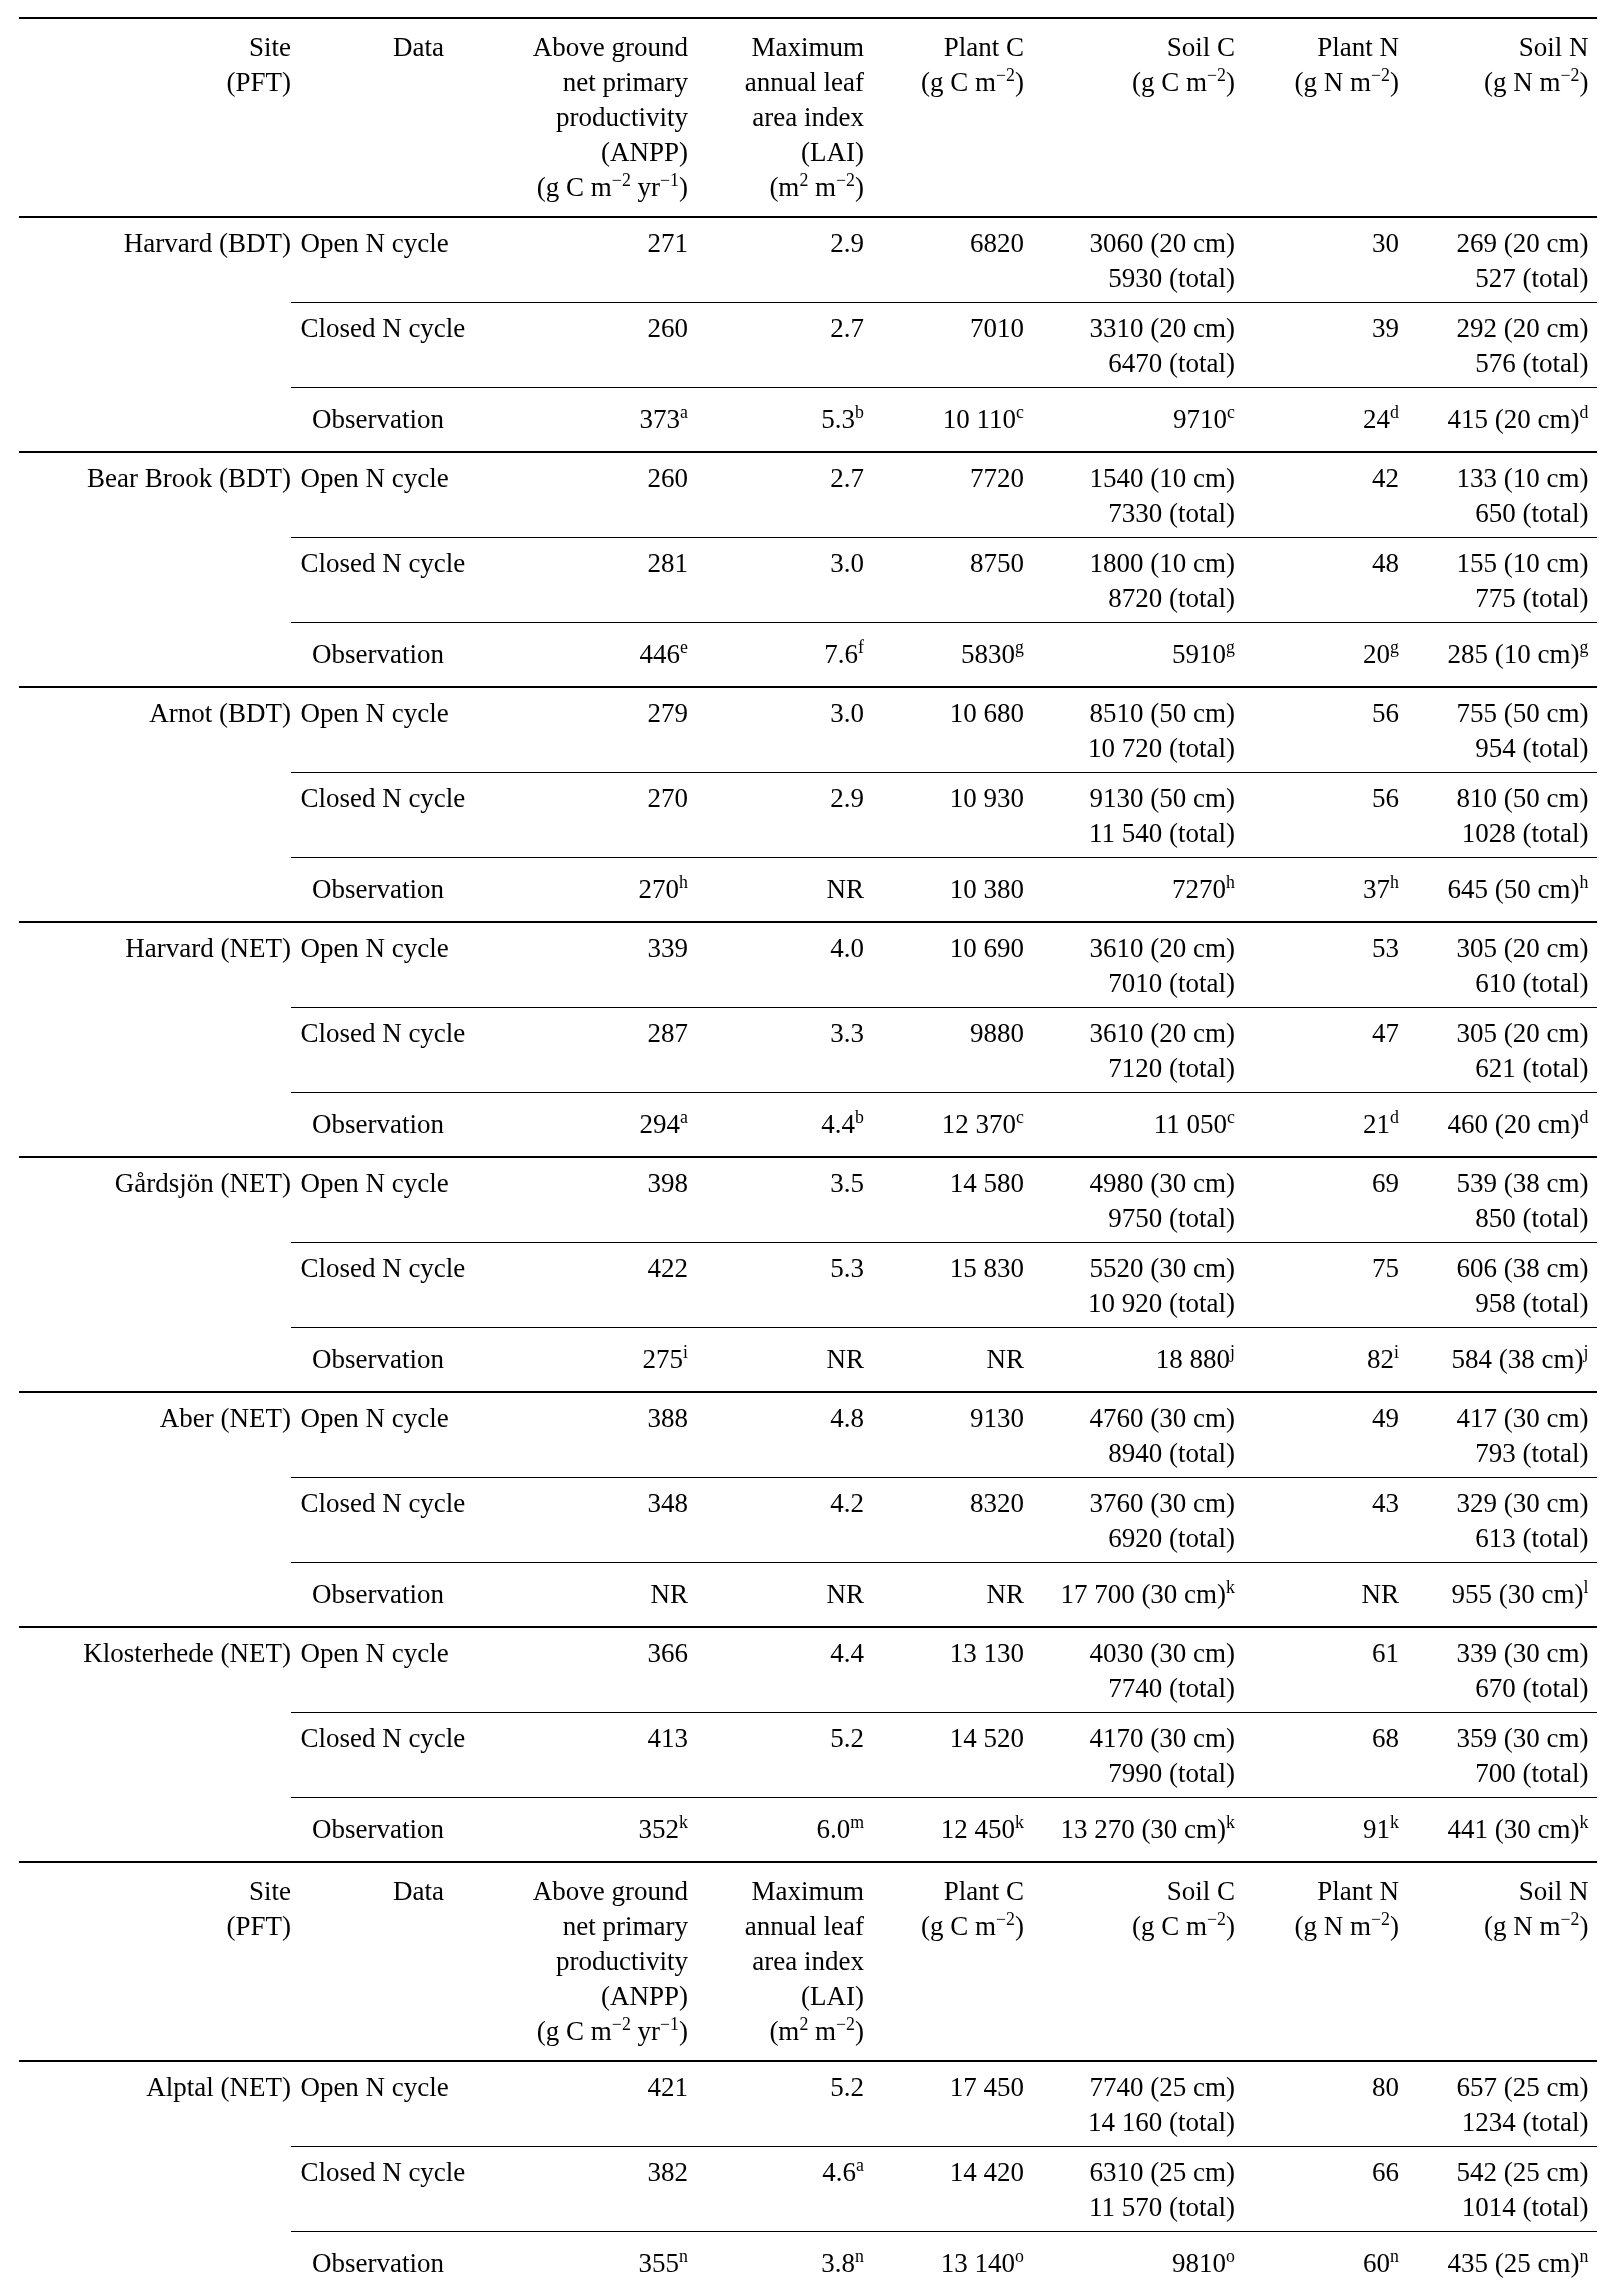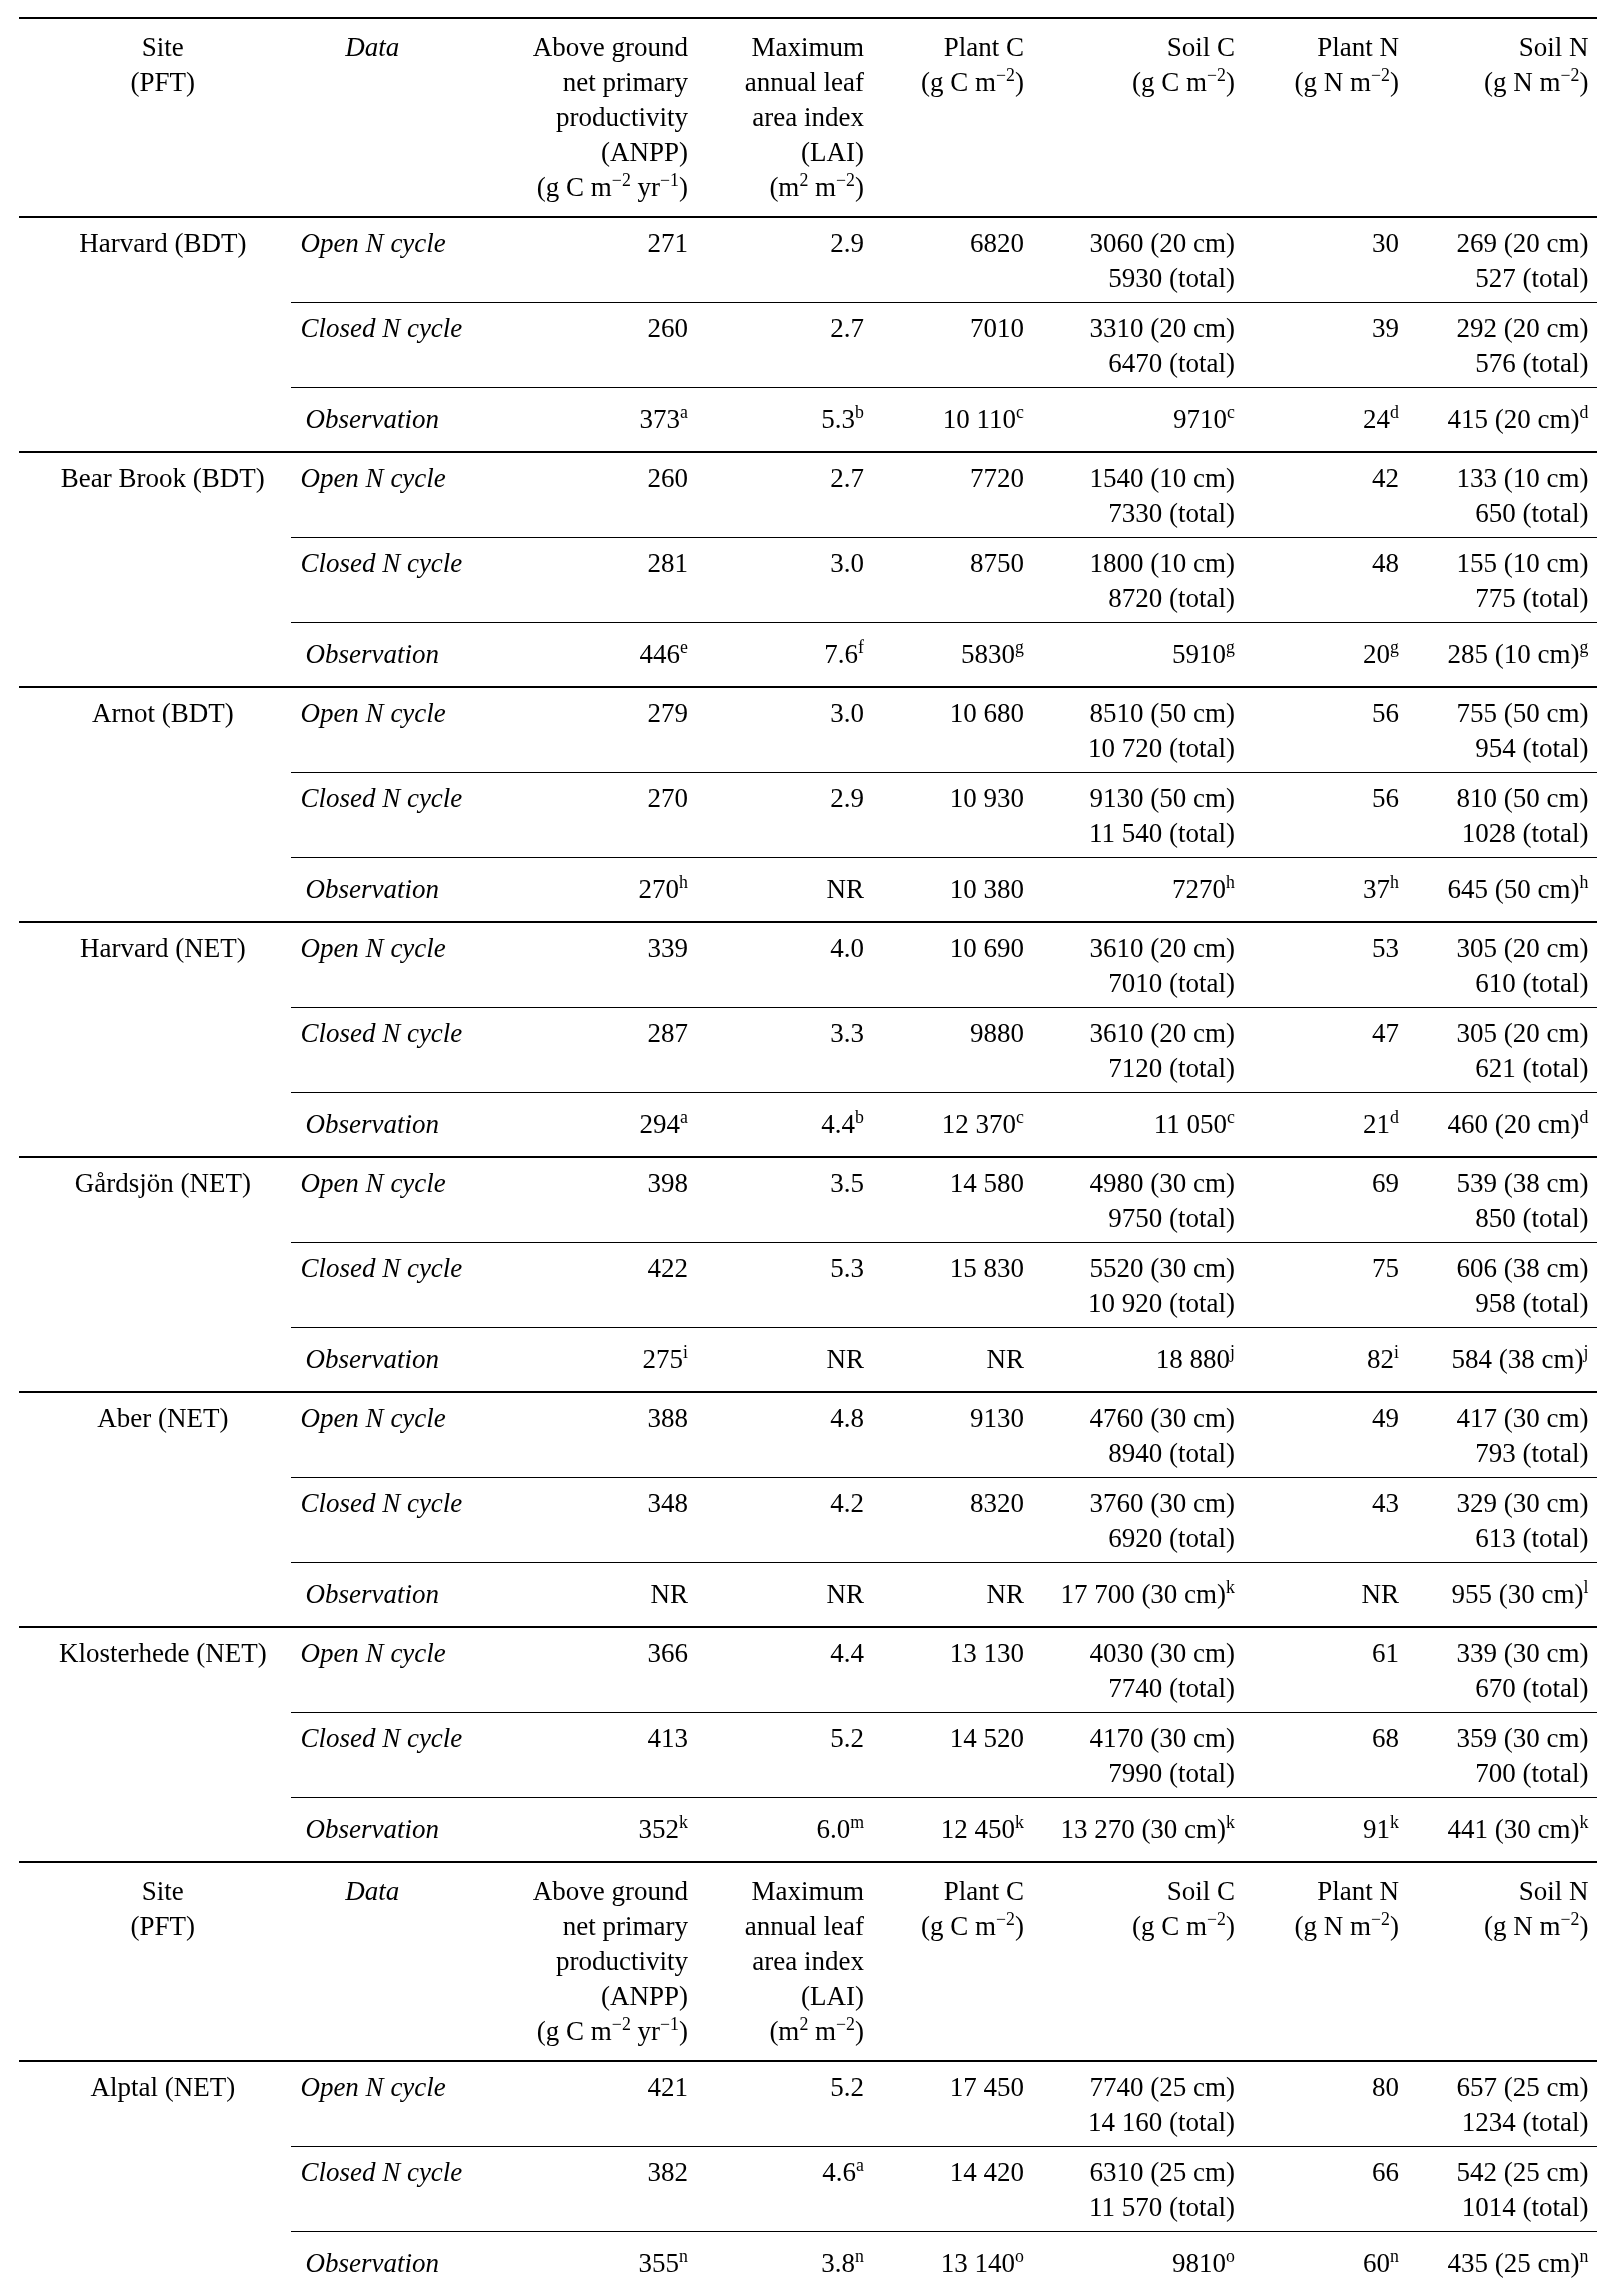--- a/index.html
+++ b/index.html
@@ -20,22 +20,22 @@
   }
   td {
     vertical-align: top;
     font-size: 27px;
     line-height: 35px;
     padding: 0;
     word-wrap: normal;
     white-space: nowrap;
   }
   td.num { text-align: right; }
-  td.col-site { padding-left: 15.6px; text-align: center; }
-  td.col-data { padding-left: 9.4px; text-align: center; font-style: italic; }
+  td.col-site { padding-left: 15.6px; text-align: right; }
+  td.col-data { padding-left: 9.4px; text-align: right; }
   td.col-soil_n { padding-right: 8.6px; margin-top: 44px; }
   tr.header-row td { padding-top: 11px; padding-bottom: 11px; border-top: 2.3px solid #000; }
   tr.group-start td { border-top: 2.3px solid #000; }
   tr.sub-rule td { border-top: 1.6px solid #000; }
   tr.model-row td { padding-top: 7.8px; padding-bottom: 6.2px; }
   tr.obs-row td { padding-top: 14px; padding-bottom: 14px; }
   sup {
     font-size: 66%;
     line-height: 0;
     vertical-align: baseline;

